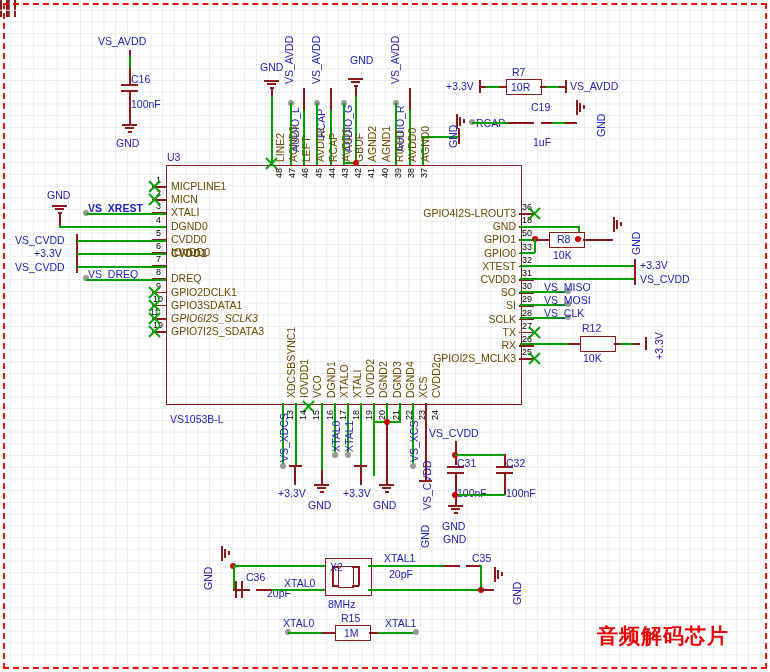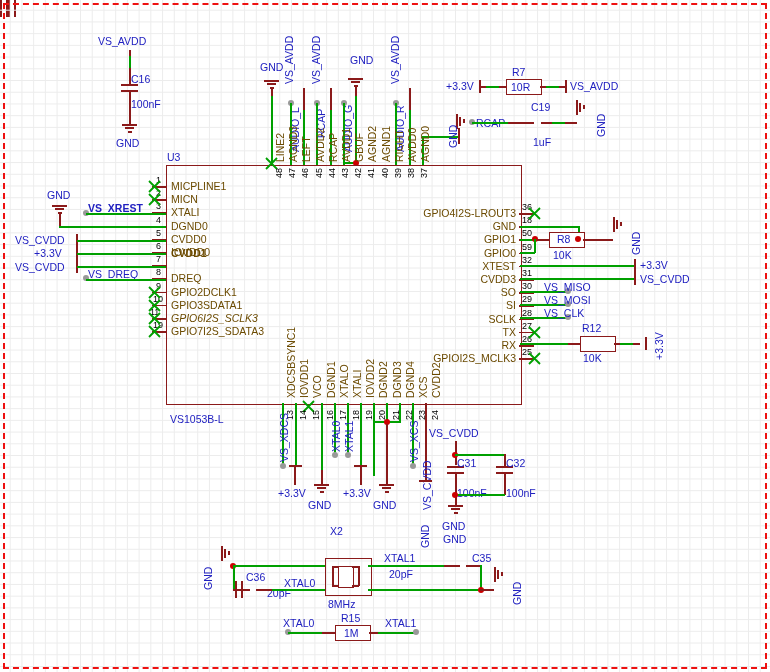--- a/index.html
+++ b/index.html
@@ -263,21 +263,21 @@
       <div class="lblk" style="right: 254px; top: 300.4px; text-align: right; color: rgb(107, 74, 0); position: absolute;">SI</div>
       <div class="lblk" style="right: 254px; top: 313.6px; text-align: right; color: rgb(107, 74, 0); position: absolute;">SCLK</div>
       <div class="lblk" style="right: 254px; top: 326.8px; text-align: right; color: rgb(107, 74, 0); position: absolute;">TX</div>
       <div class="lblk" style="right: 254px; top: 340px; text-align: right; color: rgb(107, 74, 0); position: absolute;">RX</div>
       <div class="lblk" style="right: 254px; top: 353.2px; text-align: right; color: rgb(107, 74, 0); position: absolute;">GPIOI2S_MCLK3</div>
     </div>
   <div id="right-nums">
       <div class="pn-r" style="left:522px;top:203px;">36</div>
       <div class="pn-r" style="left:522px;top:216.2px;">18</div>
       <div class="pn-r" style="left:522px;top:229.4px;">50</div>
-      <div class="pn-r" style="left:522px;top:242.6px;">59</div>
+      <div class="pn-r" style="left:522px;top:242.6px;">33</div>
       <div class="pn-r" style="left:522px;top:255.8px;">32</div>
       <div class="pn-r" style="left:522px;top:269px;">31</div>
       <div class="pn-r" style="left:522px;top:282.2px;">30</div>
       <div class="pn-r" style="left:522px;top:295.4px;">29</div>
       <div class="pn-r" style="left:522px;top:308.6px;">28</div>
       <div class="pn-r" style="left:522px;top:321.8px;">27</div>
       <div class="pn-r" style="left:522px;top:335px;">26</div>
       <div class="pn-r" style="left:522px;top:348.2px;">25</div>
     </div>
   <div id="right-leads">
@@ -512,21 +512,21 @@
   <div class="lbl" style="left:284px;top:578px;">XTAL0</div>
 
   <div class="body" style="left:325px;top:558px;width:45px;height:36px;"></div>
   <div class="res" style="left:338px;top:566px;width:14px;height:20px;"></div>
   <div class="pin pv" style="left:332px;top:566px;height:20px;"></div>
   <div class="pin pv" style="left:358px;top:566px;height:20px;"></div>
   <div class="pin ph" style="left:332px;top:566px;width:6px;"></div>
   <div class="pin ph" style="left:332px;top:585px;width:6px;"></div>
   <div class="pin ph" style="left:352px;top:566px;width:7px;"></div>
   <div class="pin ph" style="left:352px;top:585px;width:7px;"></div>
-  <div class="lbl" style="left:330px;top:526px;">X2</div>
+  <div class="lbl" style="left:330px;top:562px;">X2</div>
   <div class="lbl" style="left:328px;top:599px;">8MHz</div>
 
   <div class="wire wh" style="left:368px;top:565px;width:92px;"></div>
   <div class="lbl" style="left:384px;top:553px;">XTAL1</div>
   <div class="caph" style="left:459px;top:557px;">
       <i></i>
       <i style="margin-left:4px;"></i>
     </div>
   <div class="lbl" style="left:472px;top:553px;">C35</div>
   <div class="lbl" style="left:389px;top:569px;">20pF</div>
@@ -550,13 +550,14 @@
   <div class="wire wh" style="left:288px;top:632px;width:39px;"></div>
   <div class="pin ph" style="left:322px;top:632px;width:13px;"></div>
   <div class="res" style="left:335px;top:625px;width:34px;height:14px;"></div>
   <div class="lbl" style="left:341px;top:613px;">R15</div>
   <div class="lbl" style="left:344px;top:628px;">1M</div>
   <div class="pin ph" style="left:369px;top:632px;width:13px;"></div>
   <div class="wire wh" style="left:378px;top:632px;width:38px;"></div>
   <div class="opendot" style="left:413px;top:629px;"></div>
   <div class="lbl" style="left:385px;top:618px;">XTAL1</div>
 
+  <div class="chin" style="left:597px;top:622px;">音频解码芯片</div>
 </div>
 
 </body></html>

